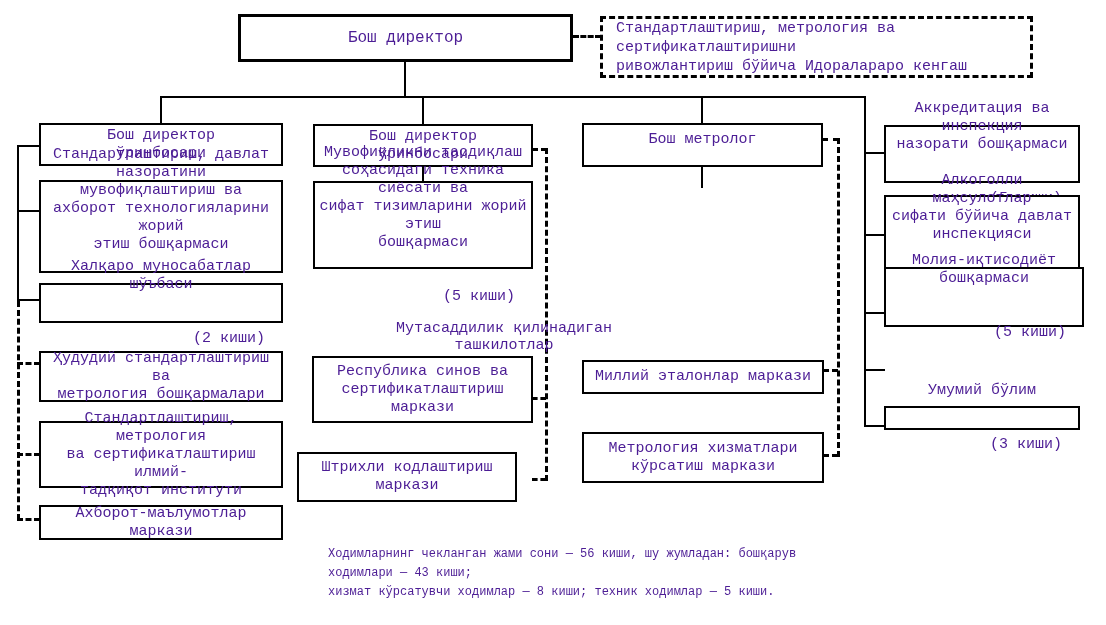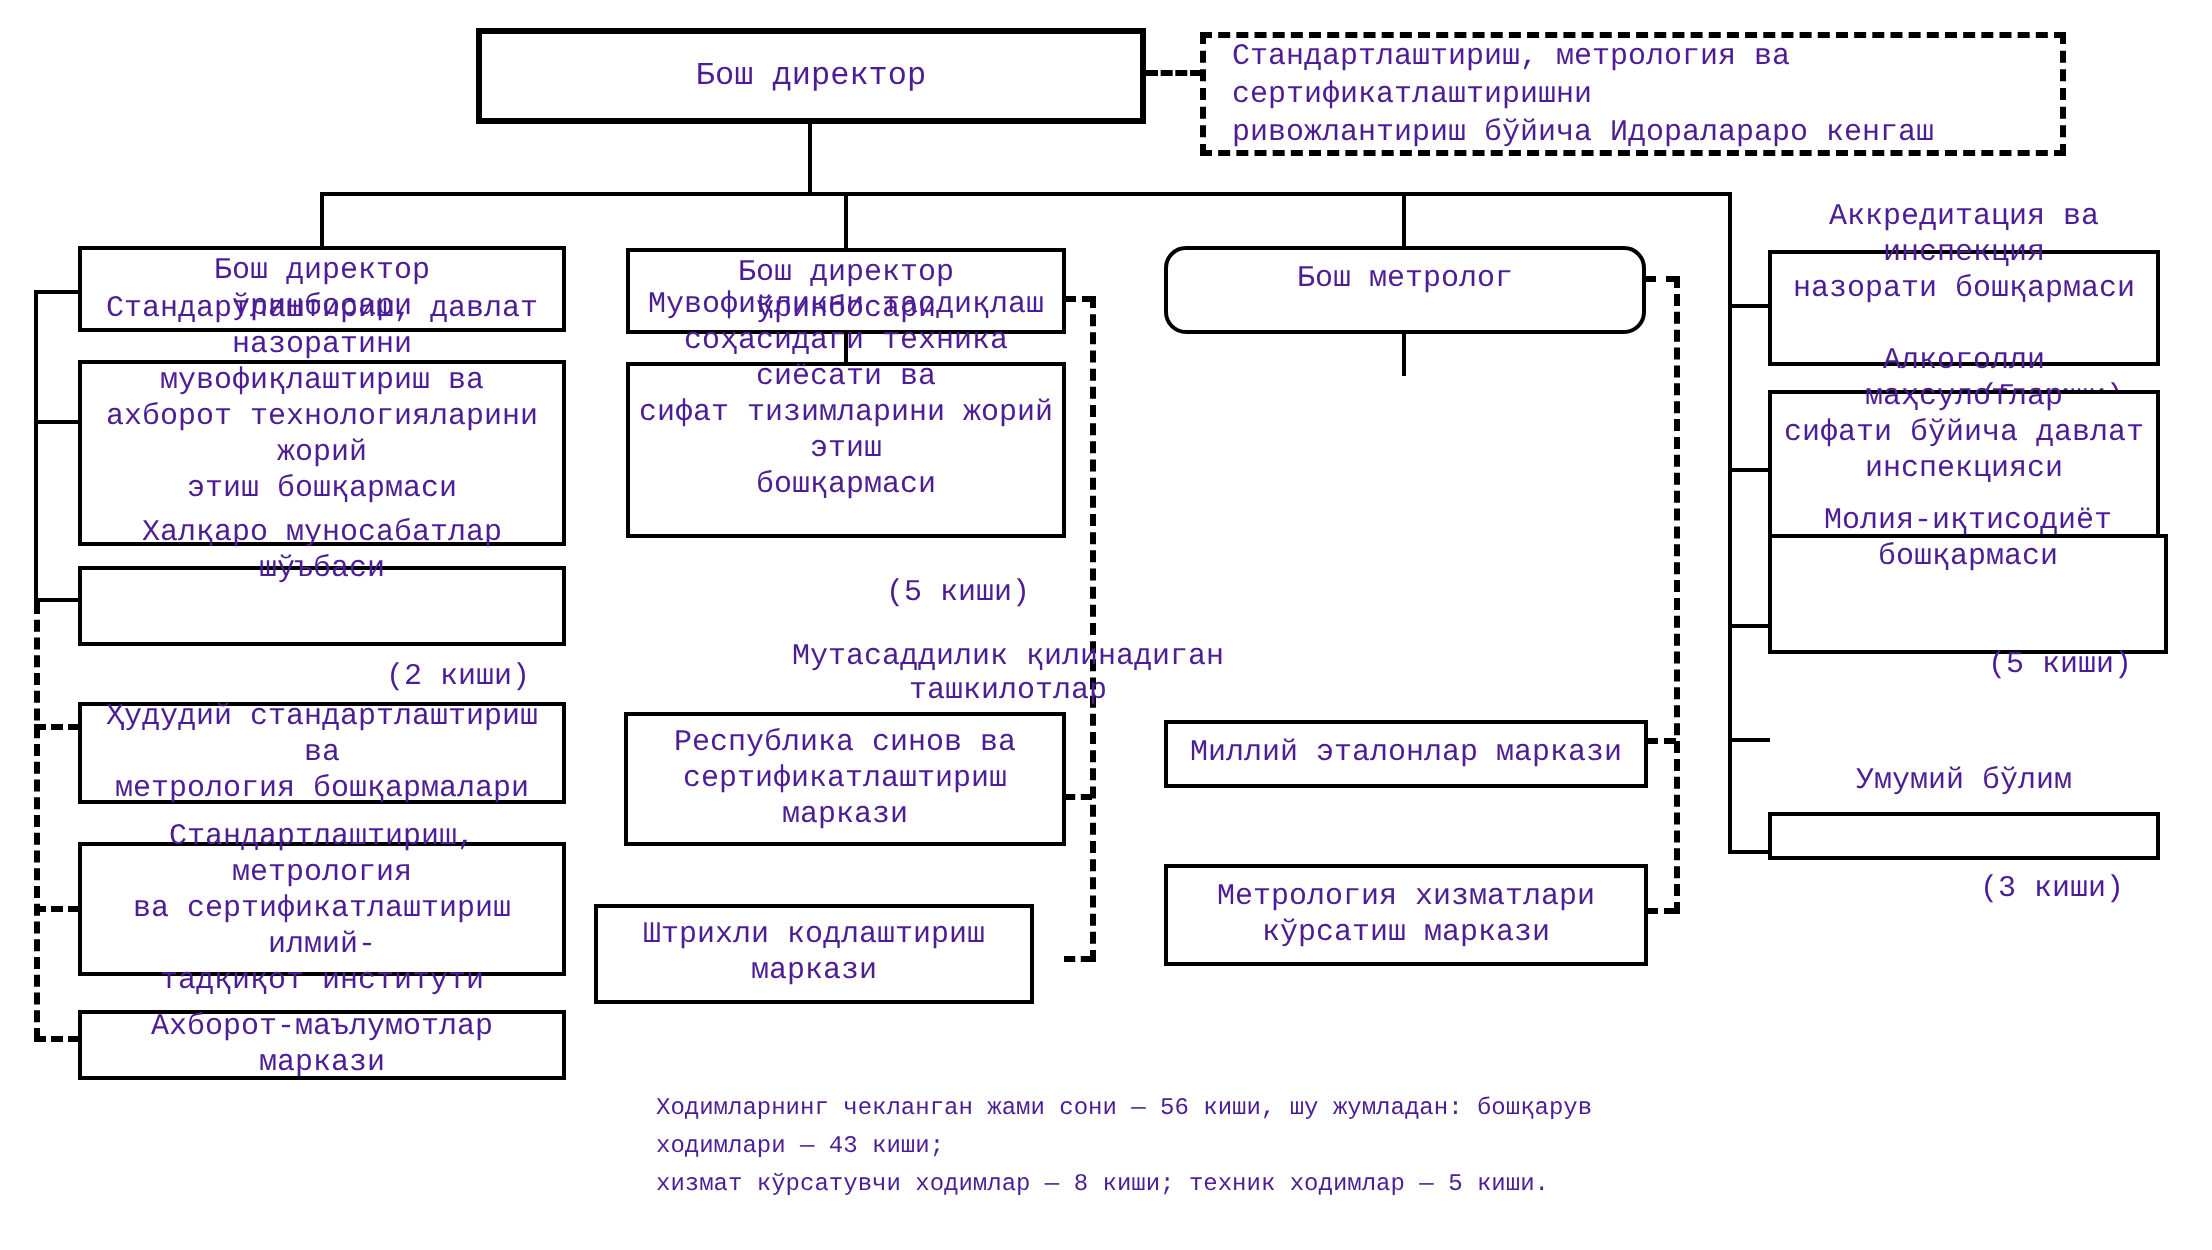--- a/index.html
+++ b/index.html
@@ -24,21 +24,21 @@
     padding:1px 4px;
   }
   .box .lbl{white-space:pre-line;width:100%;}
   .box .cnt{width:100%;text-align:right;padding-right:12px;box-sizing:border-box;margin-top:36px;}
   .root{border-width:3px;font-size:16px;}
   .council{
     border:3px dashed #000;
     align-items:flex-start;text-align:left;
     padding-left:13px;padding-right:6px;line-height:19px;
   }
-  .align-top{justify-content:flex-start;padding-top:6px;border-radius:11px;}
+  .align-top{justify-content:flex-start;padding-top:6px;}
   .hl{position:absolute;height:2px;background:#000;}
   .vl{position:absolute;width:2px;background:#000;}
   .hd{position:absolute;height:0;border-top:3px dashed #000;}
   .vd{position:absolute;width:0;border-left:3px dashed #000;}
   .floating-label{
     position:absolute;font-size:15px;text-align:center;white-space:pre-line;
   }
   .footer-note{
     position:absolute;font-size:12px;line-height:19px;white-space:pre-line;text-align:left;
   }

